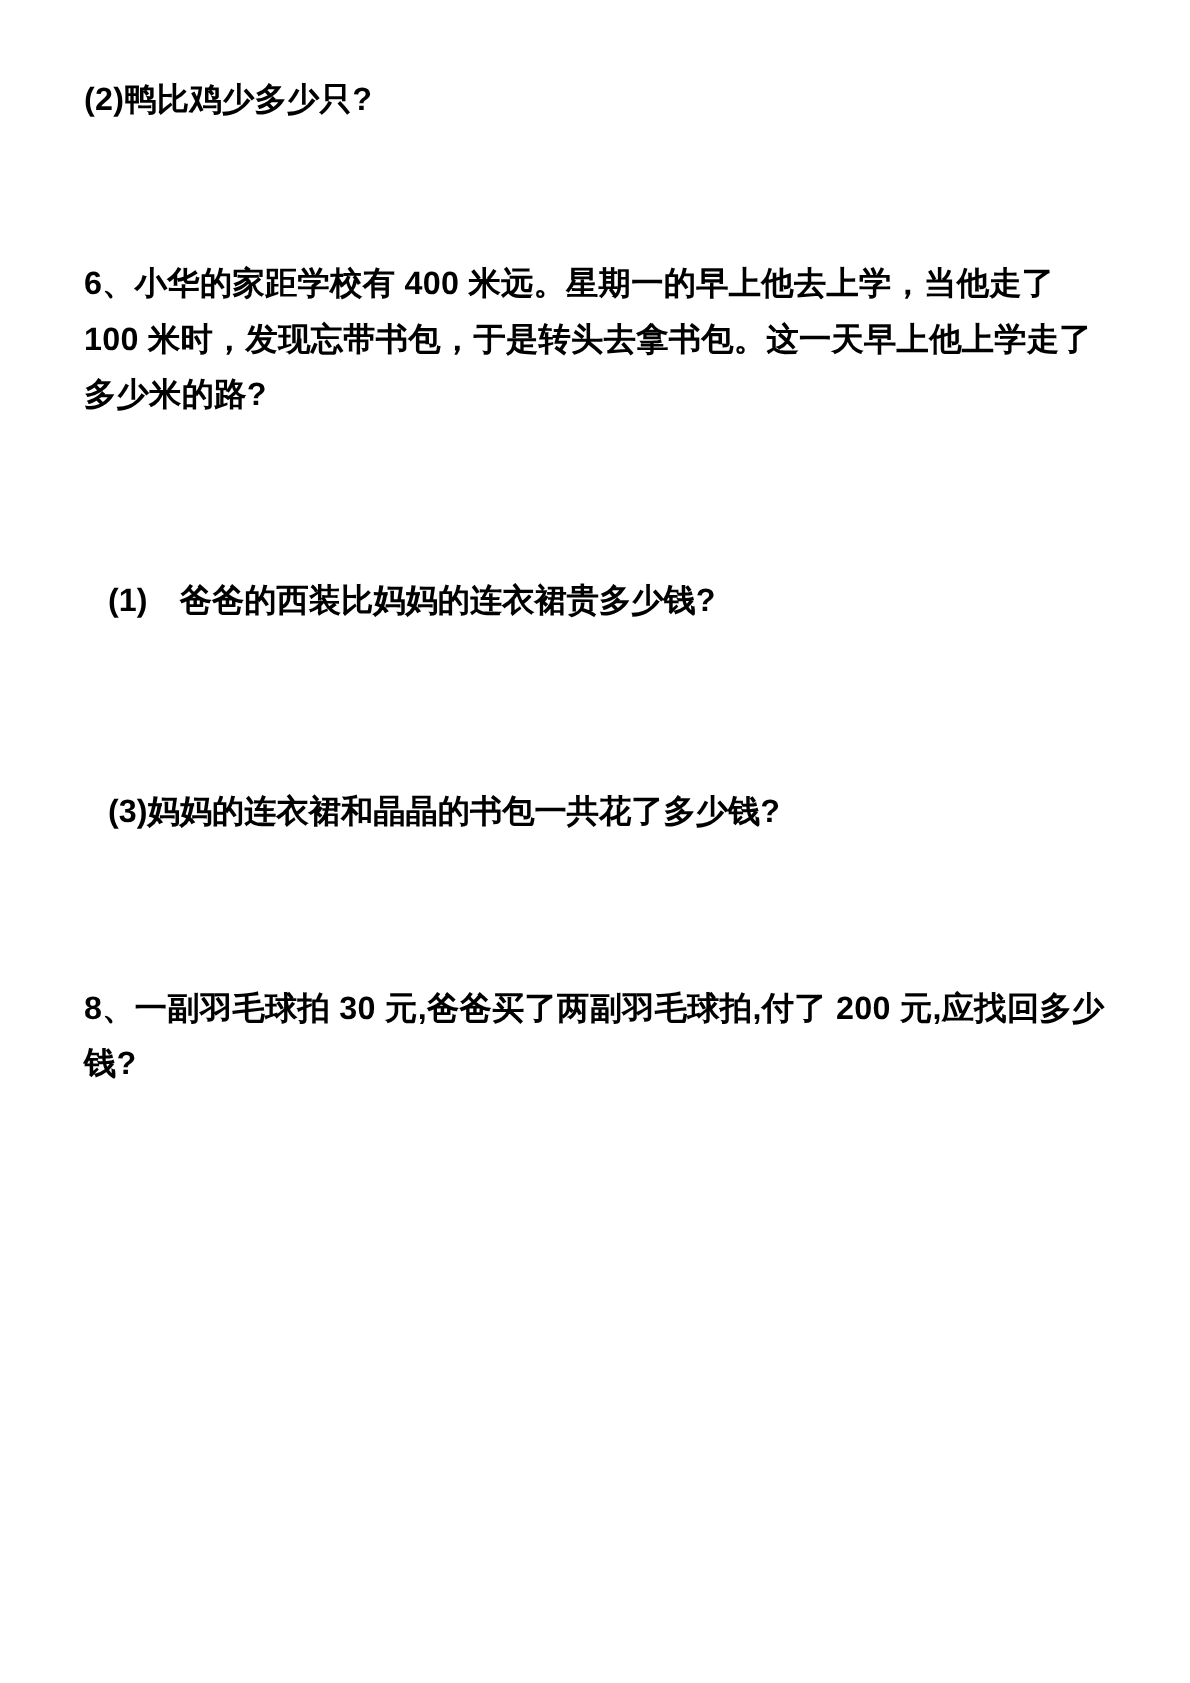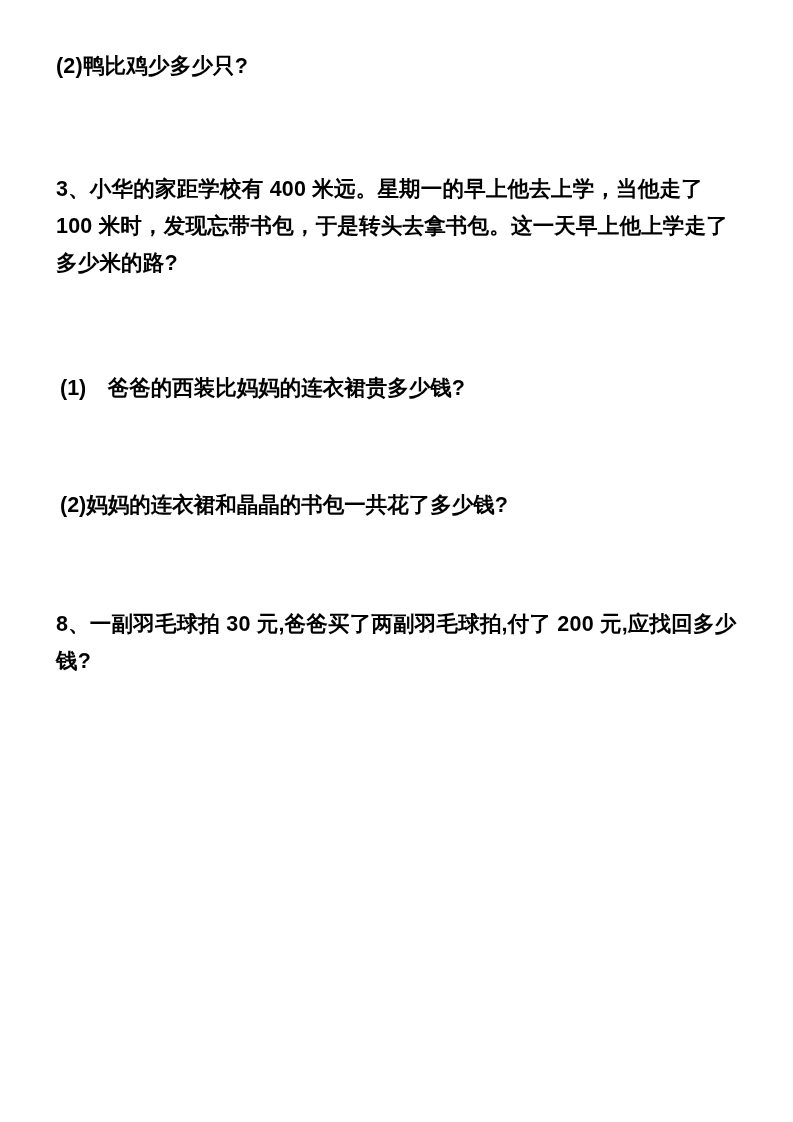--- a/index.html
+++ b/index.html
@@ -32,21 +32,21 @@
     font-weight: 700;
     letter-spacing: 0.2px;
     text-align: left;
     margin: 0;
     word-break: break-word;
   }
   .sub {
     font-size: 21.5px;
     line-height: 1.72;
     font-weight: 700;
-    margin: 4px;
+    margin: 16px;
   }
   
   .gap-q1  { height: 86px; }
   .gap-q6  { height: 84px; }
   .gap-q7b { height: 72px; }
   .gap-q8  { height: 78px; }
   .gap-q9  { height: 76px; }
   .indent-sub { text-indent: 0; }
 </style>
 </head>
@@ -54,33 +54,33 @@
 
 <div class="page">
 
   <div class="block">
     <p class="para">(2)鸭比鸡少多少只?</p>
   </div>
 
   <div class="gap-q1"></div>
 
   <div class="block">
-    <p class="para">3、小华的家距学校有 400 米远。星期一的早上他去上学，当他走了 100 米时，发现忘带书包，于是转头去拿书包。这一天早上他上学走了多少米的路?</p>
+    <p class="para">6、小华的家距学校有 400 米远。星期一的早上他去上学，当他走了 100 米时，发现忘带书包，于是转头去拿书包。这一天早上他上学走了多少米的路?</p>
   </div>
 
   <div class="gap-q6"></div>
 
   <div class="block">
     <p class="sub indent-sub">(1)　爸爸的西装比妈妈的连衣裙贵多少钱?</p>
   </div>
 
   <div class="gap-q7b"></div>
 
   <div class="block">
-    <p class="sub">(2)妈妈的连衣裙和晶晶的书包一共花了多少钱?</p>
+    <p class="sub">(3)妈妈的连衣裙和晶晶的书包一共花了多少钱?</p>
   </div>
 
   <div class="gap-q8"></div>
 
   <div class="block">
     <p class="para">8、一副羽毛球拍 30 元,爸爸买了两副羽毛球拍,付了 200 元,应找回多少钱?</p>
   </div>
 
   <div class="gap-q9"></div>
 

